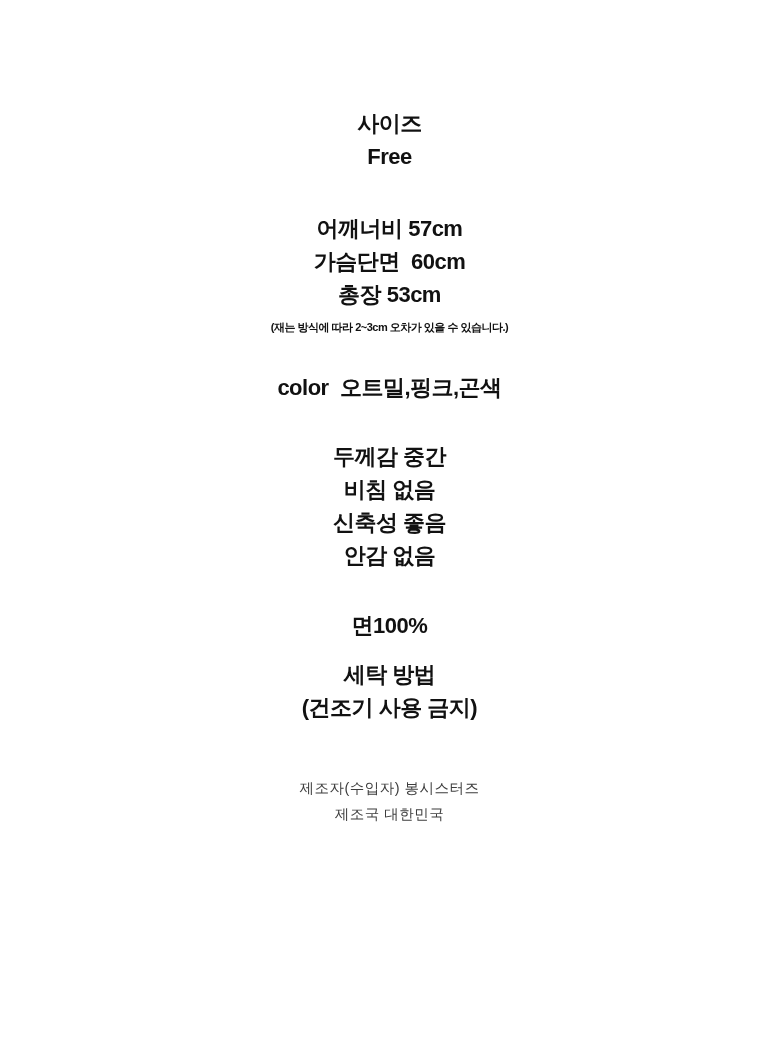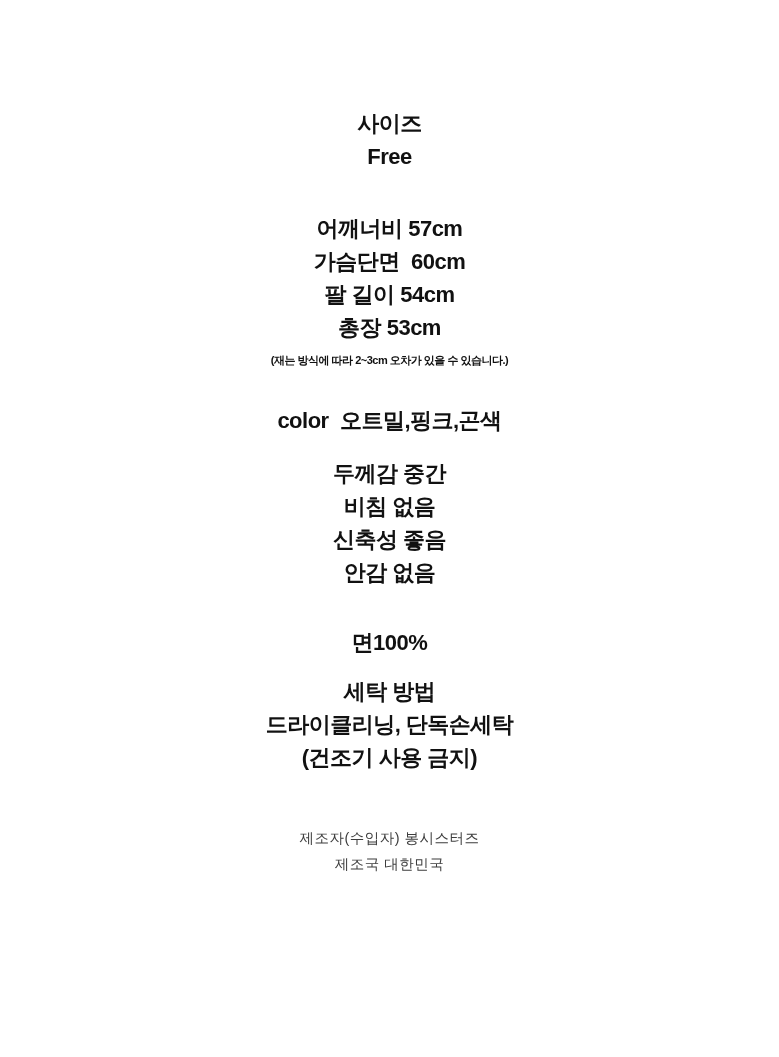--- a/index.html
+++ b/index.html
@@ -38,40 +38,39 @@
   .footer-line {
     font-size: 14.5px;
     font-weight: 400;
     color: #3d3d3d;
     line-height: 26px;
     white-space: pre;
     letter-spacing: 0.5px;
   }
   .sec-measurements { margin-top: 39px; }
   .sec-color        { margin-top: 27px; }
-  .sec-fabric       { margin-top: 20px; }
+  .sec-fabric       { margin-top: 36px; }
   .sec-material     { margin-top: 37px; }
   .sec-care         { margin-top: 16px; }
   .sec-manufacturer { margin-top: 51px; }
 </style>
 </head>
 <body>
 
 <div class="page">
   <div class="content">
 
     <div class="sec-size">
       <div class="line">사이즈</div>
       <div class="line">Free</div>
     </div>
 
     <div class="sec-measurements">
       <div class="line">어깨너비 57cm</div>
       <div class="line">가슴단면  60cm</div>
-      <div class="line">팔 길이 54cm</div>
       <div class="line">총장 53cm</div>
       <div class="note">(재는 방식에 따라 2~3cm 오차가 있을 수 있습니다.)</div>
     </div>
 
     <div class="sec-color">
       <div class="line">color  오트밀,핑크,곤색</div>
     </div>
 
     <div class="sec-fabric">
       <div class="line">두께감 중간</div>
@@ -79,21 +78,20 @@
       <div class="line">신축성 좋음</div>
       <div class="line">안감 없음</div>
     </div>
 
     <div class="sec-material">
       <div class="line">면100%</div>
     </div>
 
     <div class="sec-care">
       <div class="line">세탁 방법</div>
-      <div class="line">드라이클리닝, 단독손세탁</div>
       <div class="line">(건조기 사용 금지)</div>
     </div>
 
     <div class="sec-manufacturer">
       <div class="footer-line">제조자(수입자) 봉시스터즈</div>
       <div class="footer-line">제조국 대한민국</div>
     </div>
 
   </div>
 </div>

